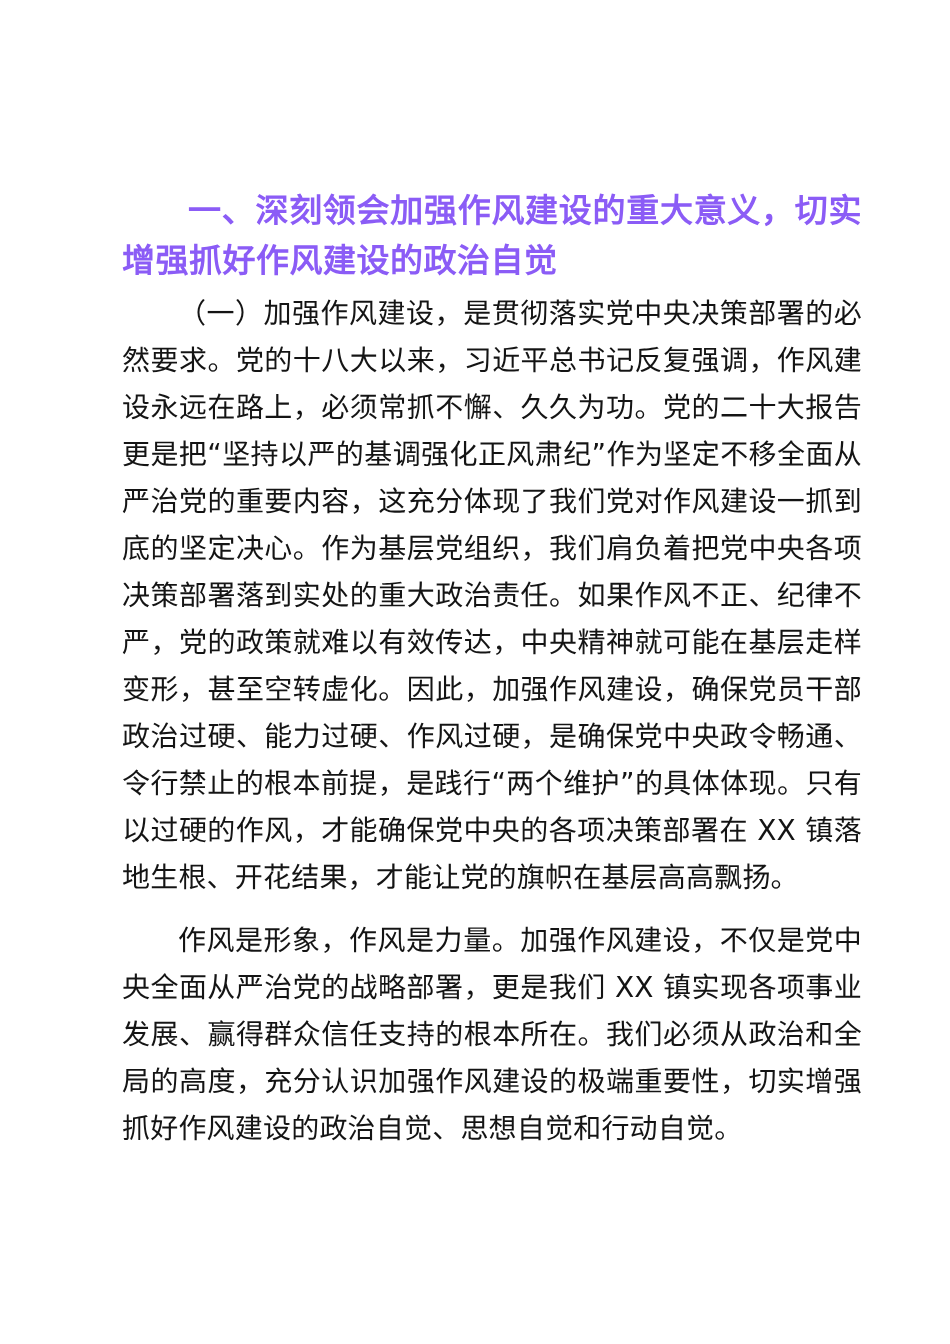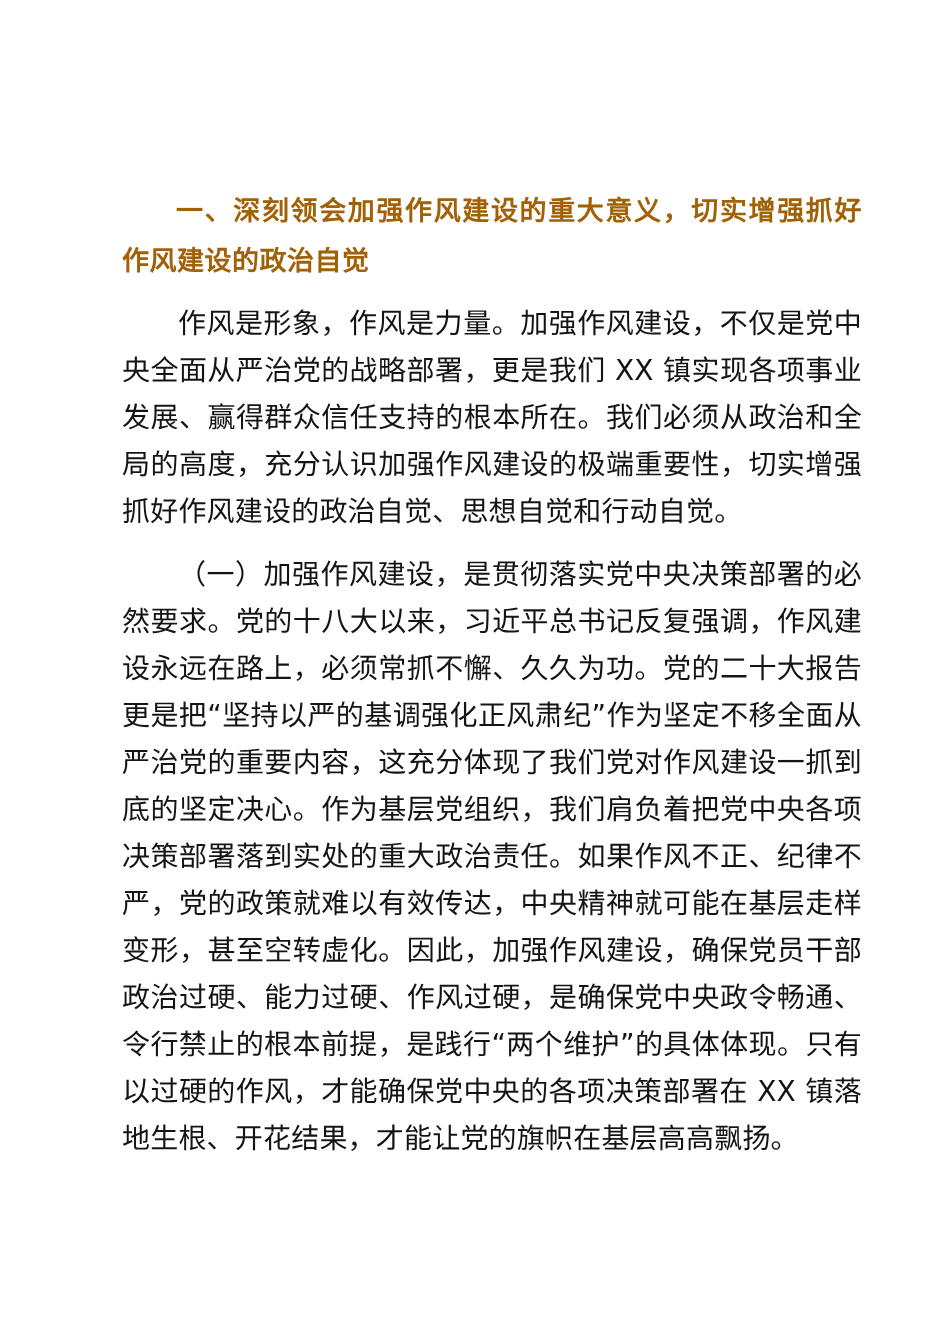--- a/index.html
+++ b/index.html
@@ -14,39 +14,39 @@
     height: 1344px;
     margin: 0 auto;
     background: #ffffff;
     overflow: hidden;
     box-sizing: border-box;
     padding: 186px 88px 0 122px;
     font-family: "DejaVu Sans", "Liberation Sans", sans-serif;
     color: #141414;
   }
   .doc-heading {
-    font-size: 27px;
+    font-size: 33px;
     font-weight: 700;
-    color: #a16207;
+    color: #8b5cf6;
     line-height: 50px;
     text-align: justify;
     text-indent: 2em;
-    margin: 0 0 14px 0;
+    margin: 0 0 4px 0;
     letter-spacing: 0.5px;
   }
   .doc-paragraph {
     font-size: 28px;
     font-weight: 400;
     line-height: 47px;
     text-align: justify;
     text-indent: 2em;
     margin: 0 0 16px 0;
     letter-spacing: 0.2px;
   }
 </style>
 </head>
 <body>
 
 <div class="page">
   <h2 class="doc-heading">一、深刻领会加强作风建设的重大意义，切实增强抓好作风建设的政治自觉</h2>
+  <p class="doc-paragraph">（一）加强作风建设，是贯彻落实党中央决策部署的必然要求。党的十八大以来，习近平总书记反复强调，作风建设永远在路上，必须常抓不懈、久久为功。党的二十大报告更是把“坚持以严的基调强化正风肃纪”作为坚定不移全面从严治党的重要内容，这充分体现了我们党对作风建设一抓到底的坚定决心。作为基层党组织，我们肩负着把党中央各项决策部署落到实处的重大政治责任。如果作风不正、纪律不严，党的政策就难以有效传达，中央精神就可能在基层走样变形，甚至空转虚化。因此，加强作风建设，确保党员干部政治过硬、能力过硬、作风过硬，是确保党中央政令畅通、令行禁止的根本前提，是践行“两个维护”的具体体现。只有以过硬的作风，才能确保党中央的各项决策部署在 XX 镇落地生根、开花结果，才能让党的旗帜在基层高高飘扬。</p>
   <p class="doc-paragraph">作风是形象，作风是力量。加强作风建设，不仅是党中央全面从严治党的战略部署，更是我们 XX 镇实现各项事业发展、赢得群众信任支持的根本所在。我们必须从政治和全局的高度，充分认识加强作风建设的极端重要性，切实增强抓好作风建设的政治自觉、思想自觉和行动自觉。</p>
-  <p class="doc-paragraph">（一）加强作风建设，是贯彻落实党中央决策部署的必然要求。党的十八大以来，习近平总书记反复强调，作风建设永远在路上，必须常抓不懈、久久为功。党的二十大报告更是把“坚持以严的基调强化正风肃纪”作为坚定不移全面从严治党的重要内容，这充分体现了我们党对作风建设一抓到底的坚定决心。作为基层党组织，我们肩负着把党中央各项决策部署落到实处的重大政治责任。如果作风不正、纪律不严，党的政策就难以有效传达，中央精神就可能在基层走样变形，甚至空转虚化。因此，加强作风建设，确保党员干部政治过硬、能力过硬、作风过硬，是确保党中央政令畅通、令行禁止的根本前提，是践行“两个维护”的具体体现。只有以过硬的作风，才能确保党中央的各项决策部署在 XX 镇落地生根、开花结果，才能让党的旗帜在基层高高飘扬。</p>
 </div>
 
 </body></html>

